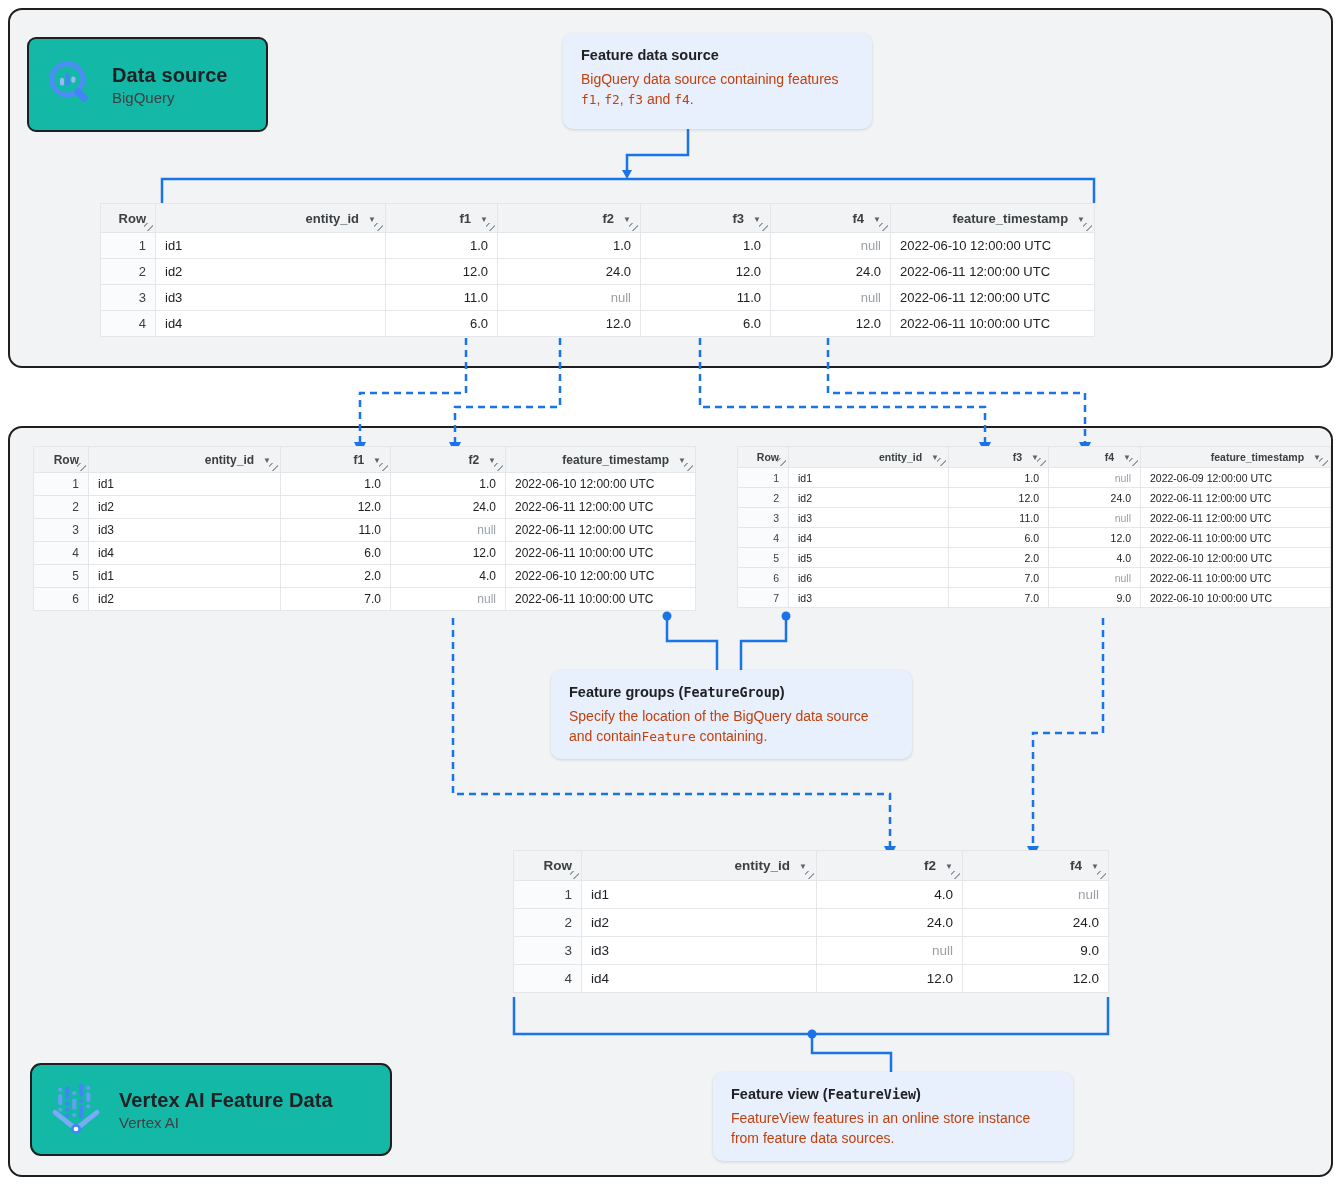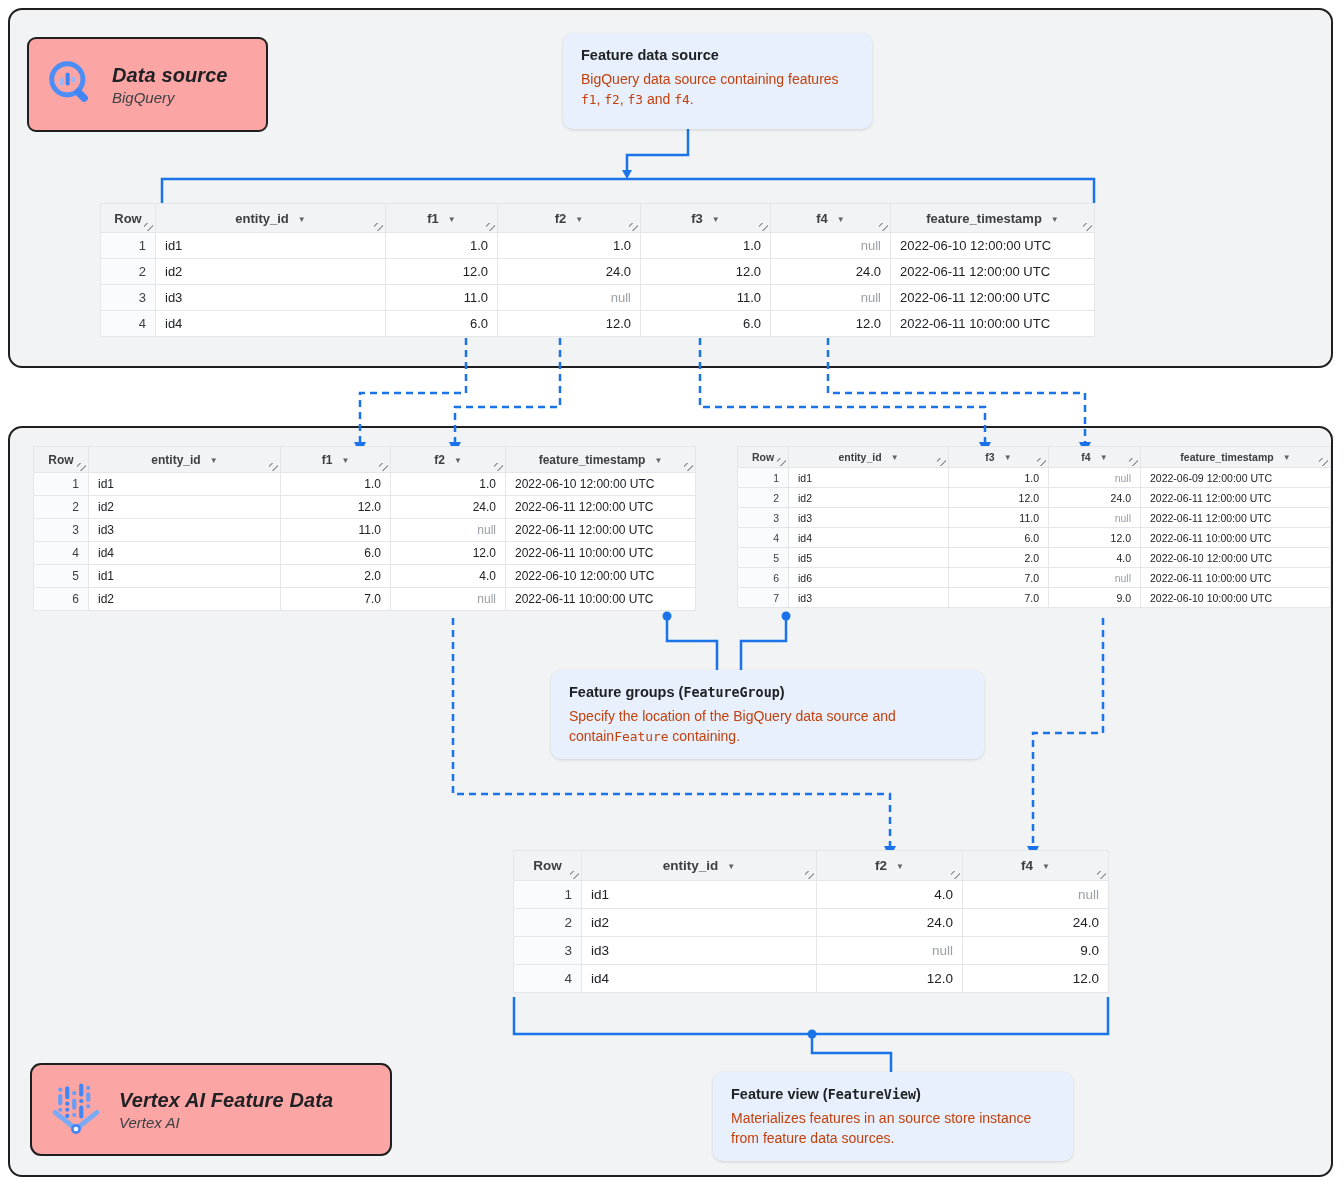--- a/index.html
+++ b/index.html
@@ -8,40 +8,40 @@
 
   
   .container { position: absolute; background: #f1f3f4; border: 2px solid #1f1f1f; border-radius: 14px; z-index: 1; }
   .c1 { left: 8px;  top: 8px;   width: 1325px; height: 360px; }
   .c2 { left: 8px;  top: 426px; width: 1325px; height: 751px; }
 
   
   .overlay { position: absolute; left: 0; top: 0; width: 1344px; height: 1190px; z-index: 5; pointer-events: none; }
 
   
-  .card { position: absolute; z-index: 6; background: #fca5a5; border: 2px solid #1f1f1f; display: flex; align-items: center; gap: 15px; padding: 0 16px; font-style: italic; }
+  .card { position: absolute; z-index: 6; background: #14b8a6; border: 2px solid #1f1f1f; display: flex; align-items: center; gap: 15px; padding: 0 16px; }
   .card-ds { left: 27px; top: 37px; width: 241px; height: 95px; border-radius: 9px; }
   .card-vx { left: 30px; top: 1063px; width: 362px; height: 93px; border-radius: 11px; }
   .card .t1 { font-size: 20px; font-weight: 700; color: #202124; letter-spacing: .1px; }
   .card .t2 { font-size: 15px; color: #3c4043; margin-top: 2px; }
 
   
   .callout { position: absolute; z-index: 6; background: #e8f0fe; border-radius: 10px; padding: 14px 18px 12px 18px; box-shadow: 0 1px 3px rgba(60,64,67,.18); }
   .co-fds { left: 563px; top: 33px;   width: 309px; height: 96px; }
-  .co-fg  { left: 551px; top: 670px;  width: 433px; height: 89px; }
+  .co-fg  { left: 551px; top: 670px;  width: 361px; height: 89px; }
   .co-fv  { left: 713px; top: 1072px; width: 360px; height: 89px; }
   .callout h3 { font-size: 14.5px; font-weight: 700; color: #202124; margin-bottom: 7px; }
   .callout p  { font-size: 14px; color: #c2410c; line-height: 1.42; }
   .mono { font-family: "DejaVu Sans Mono", "Liberation Mono", monospace; font-size: .92em; }
 
   
   .tbl { position: absolute; z-index: 6; }
   .tbl table { border-collapse: collapse; table-layout: fixed; background: #fff; }
   .tbl th, .tbl td { border: 1px solid #e4e6e9; white-space: nowrap; overflow: hidden; padding: 0 9px; }
-  .tbl th { background: #f1f3f4; font-weight: 600; color: #3c4043; text-align: center; position: relative; }
+  .tbl th { background: #f1f3f4; font-weight: 600; color: #3c4043; text-align: right; position: relative; }
   .tbl td { color: #202124; background: #fff; }
   .tbl td.num { text-align: right; margin-top: 14px; }
   .tbl td.rowcol { background: #fafbfc; text-align: right; color: #3c4043; }
   .tbl td.nullv { color: #9aa0a6; text-align: right; }
   .sortcaret { color: #5f6368; font-size: 8px; margin-left: 9px; vertical-align: 1px; }
   .grip { position: absolute; right: 2px; bottom: 1px; width: 9px; height: 8px;
           background: repeating-linear-gradient(135deg, transparent 0 2px, #9aa0a6 2px 3.3px, transparent 3.3px 5.6px); }
 
   .t-source { left: 100px; top: 203px; }
   .t-source table { width: 994px; font-size: 13px; }
@@ -134,21 +134,21 @@
     <p><span>BigQuery data source containing features </span><span class="mono">f1</span><span>, </span><span class="mono">f2</span><span>, </span><span class="mono">f3</span><span> and </span><span class="mono">f4</span><span>.</span></p>
   </div>
 
   <div class="callout co-fg">
     <h3><span>Feature groups (</span><span class="mono">FeatureGroup</span><span>)</span></h3>
     <p><span>Specify the location of the BigQuery data source and contain</span><span class="mono">Feature</span><span> containing.</span></p>
   </div>
 
   <div class="callout co-fv">
     <h3><span>Feature view (</span><span class="mono">FeatureView</span><span>)</span></h3>
-    <p><span>Materializes features in an source store instance from feature data sources.</span></p>
+    <p><span>FeatureView features in an online store instance from feature data sources.</span></p>
   </div>
 
   <div class="tbl t-source">
       <table>
         <thead>
           <tr>
             <th><span>Row</span><span class="grip"></span></th>
             <th><span>entity_id</span><span class="sortcaret">▼</span><span class="grip"></span></th>
             <th><span>f1</span><span class="sortcaret">▼</span><span class="grip"></span></th>
             <th><span>f2</span><span class="sortcaret">▼</span><span class="grip"></span></th>

